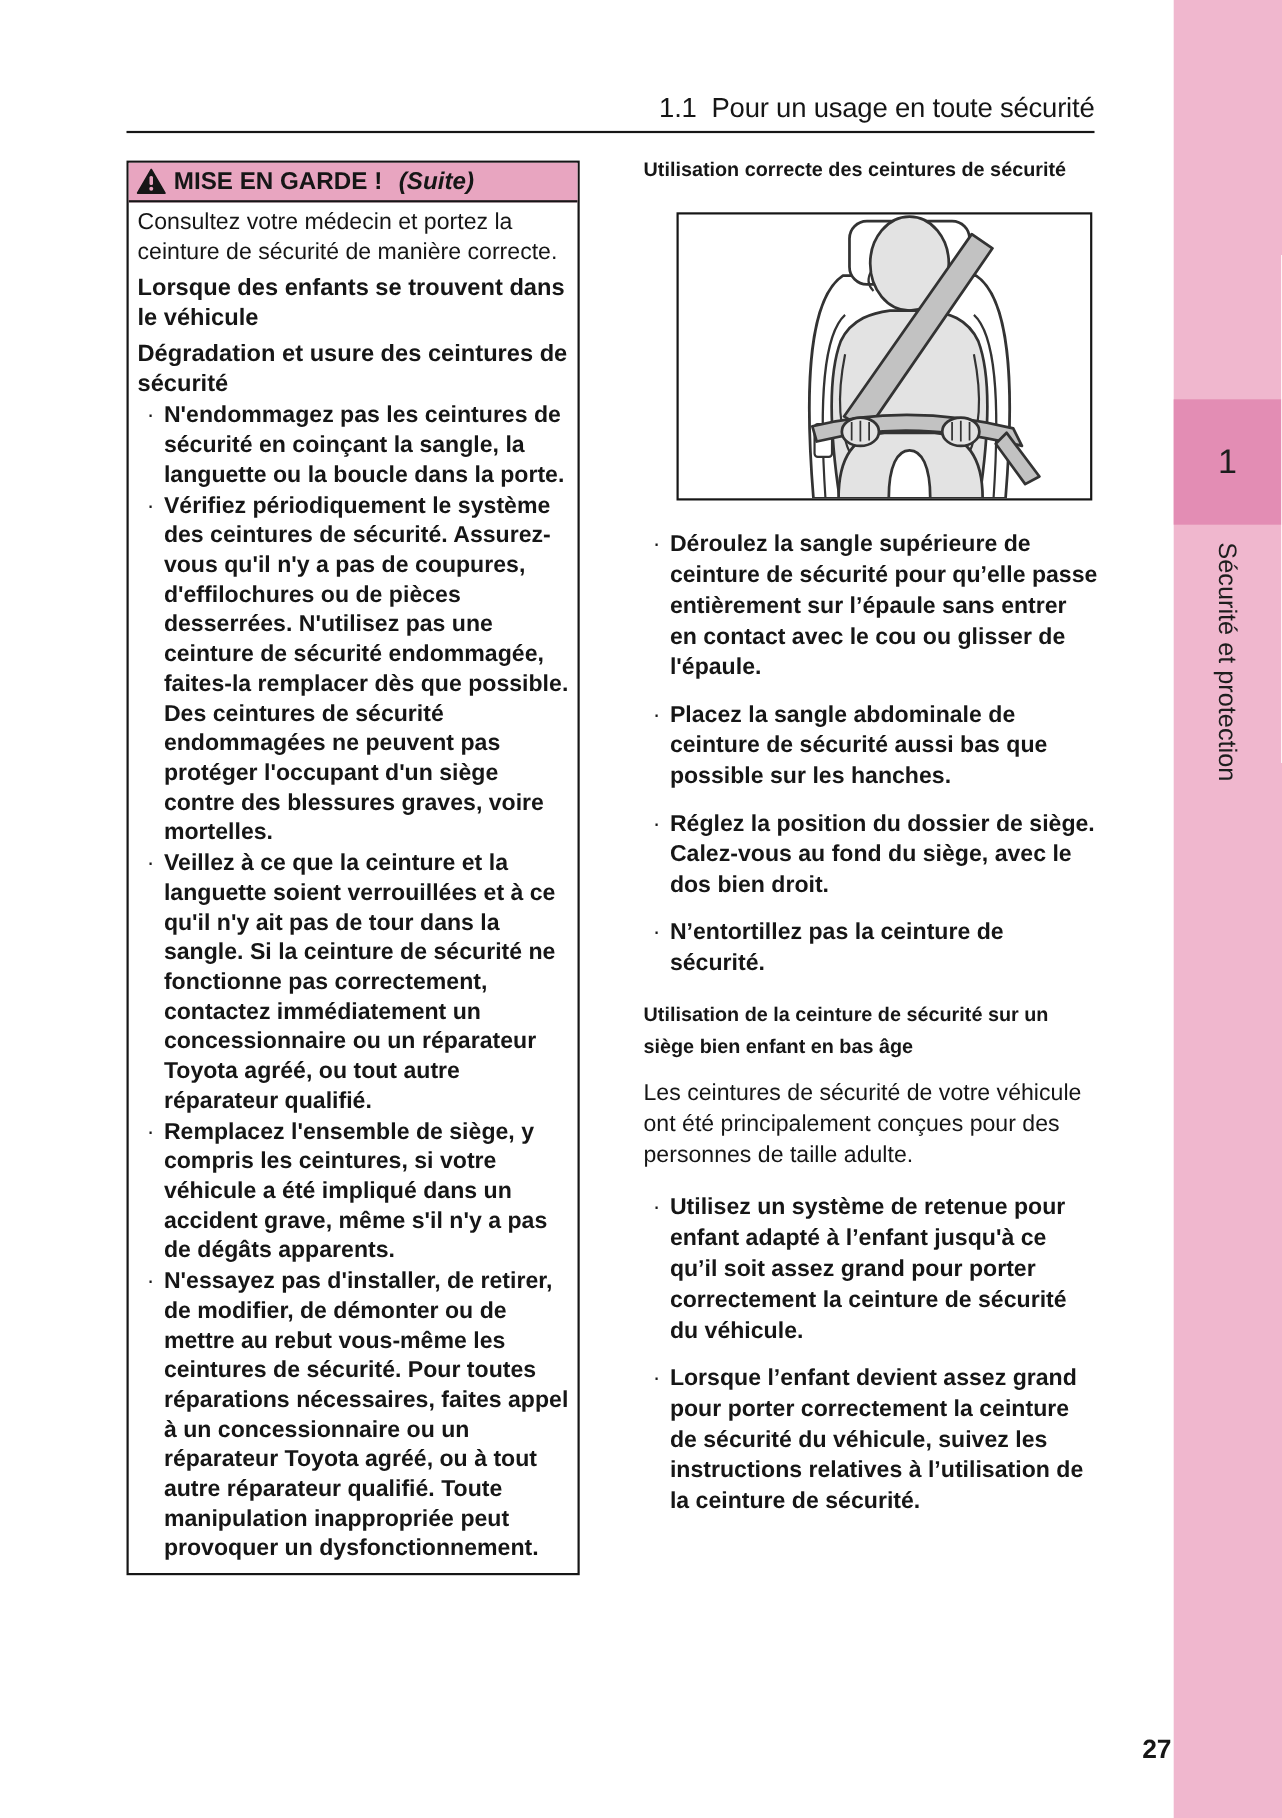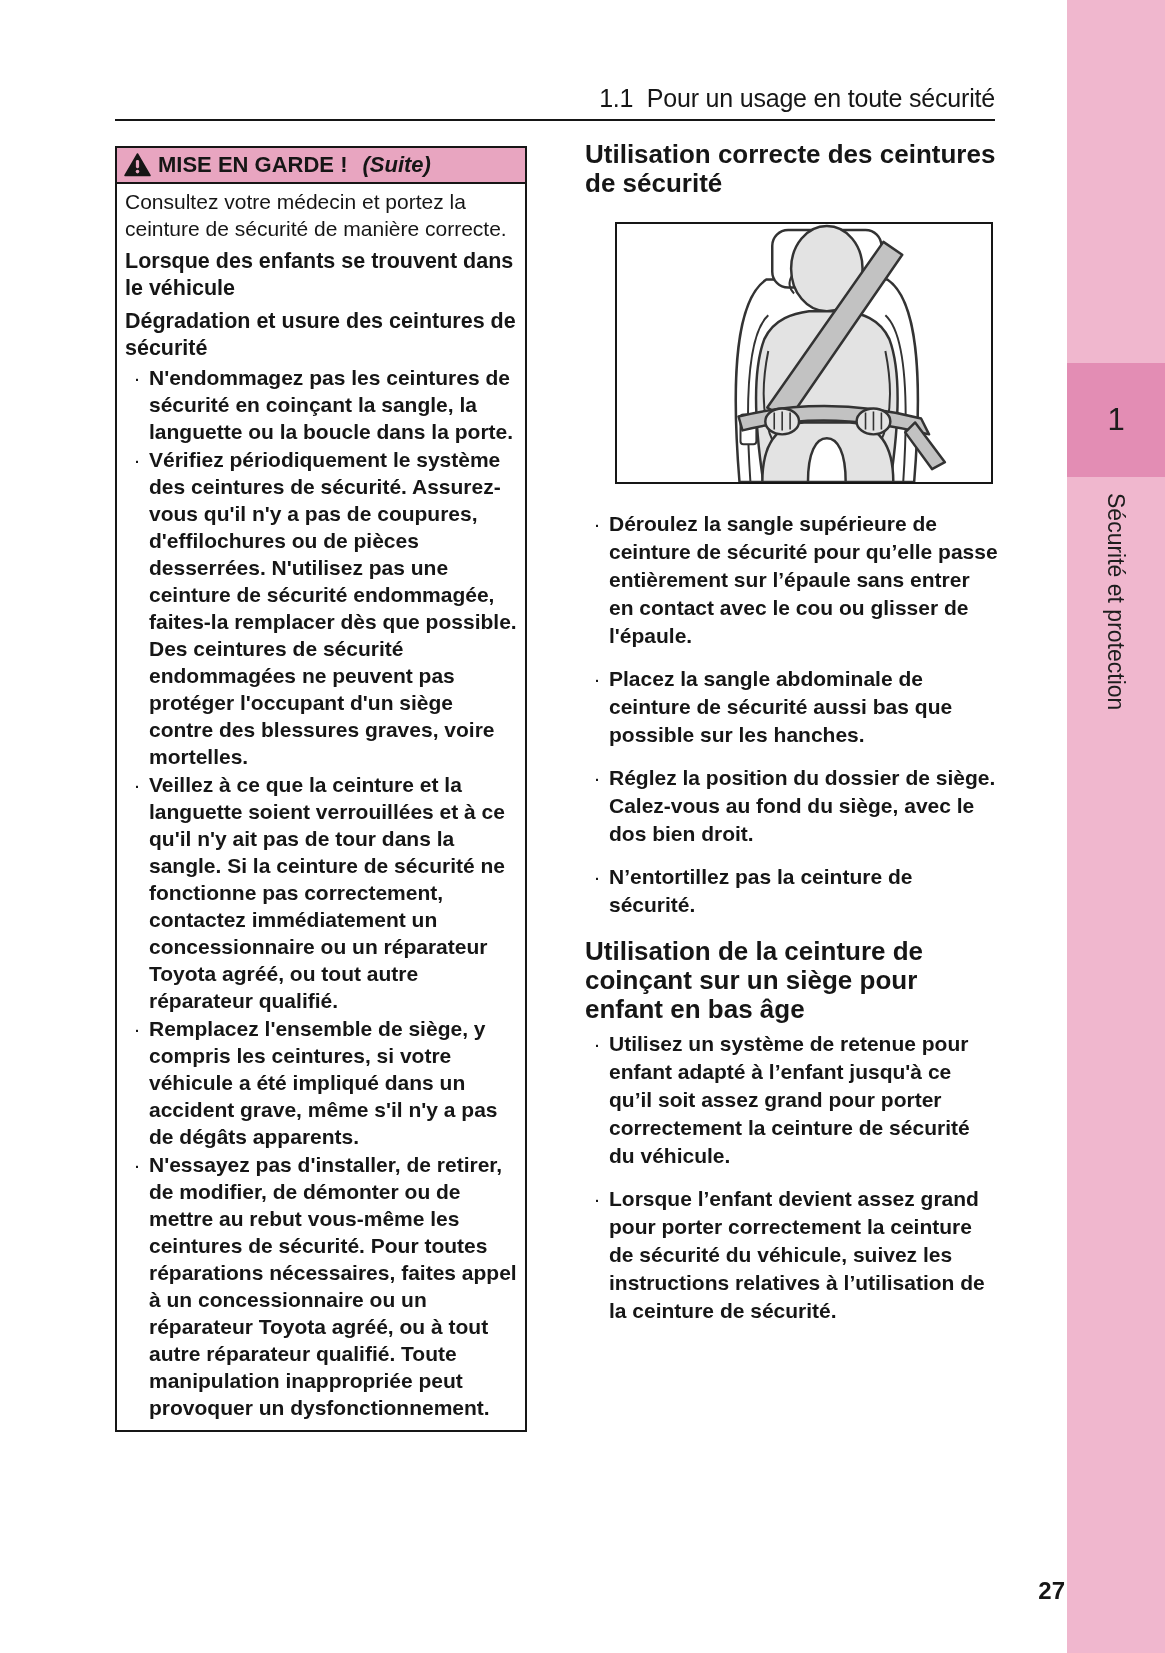--- a/index.html
+++ b/index.html
@@ -38,21 +38,21 @@
   .warning-header .suite { font-style:italic; margin-left:8px; }
   .warning-icon { width:27px; height:24px; flex:none; display:block; }
   .warning-body { padding:4px 8px 8px 8px; font-size:21px; line-height:27px; }
   .box-heading { font-size:21.5px; line-height:27px; font-weight:700; margin:6px 0 2px 0; }
   .box-para { margin:0 0 5px 0; }
   .bullet { display:flex; margin:0 0 1px 0; }
   .bullet .dot { flex:none; width:24px; text-align:center; }
   .bullet .text { flex:1;font-weight:bold; }
   
   .right-col { position:absolute; left:585px; top:140px; width:414px; font-size:21px; line-height:28px; }
-  .r-heading { font-size:26px; line-height:29px; font-weight:700; margin:0 0 6px 0; }
+  .r-heading { font-size:18px; line-height:29px; font-weight:700; margin:0 0 6px 0; }
   .figure {
     width:378px; height:262px; border:2px solid #161616; background:#fff;
     margin:24px 0 26px 30px;
   }
   .figure svg { display:block; width:100%; height:100%; }
   .r-bullets .bullet { margin:0 0 15px 0; }
   .r-intro { margin:14px 0 20px 0; }
   .r-heading2 { margin-top:18px; }
   
   .page-number { position:absolute; top:1577px; right:100px; font-size:24px; font-weight:700; }
@@ -162,22 +162,23 @@
       <div class="bullet">
         <span class="dot">·</span>
         <span class="text">Réglez la position du dossier de siège. Calez-vous au fond du siège, avec le dos bien droit.</span>
       </div>
       <div class="bullet">
         <span class="dot">·</span>
         <span class="text">N’entortillez pas la ceinture de sécurité.</span>
       </div>
     </div>
 
-    <div class="r-heading r-heading2">Utilisation de la ceinture de coinçant sur un siège pour enfant en bas âge</div>
+    <div class="r-heading r-heading2">Utilisation de la ceinture de sécurité sur un siège bien enfant en bas âge</div>
 
+    <p class="r-intro">Les ceintures de sécurité de votre véhicule ont été principalement conçues pour des personnes de taille adulte.</p>
 
     <div class="r-bullets">
       <div class="bullet">
         <span class="dot">·</span>
         <span class="text">Utilisez un système de retenue pour enfant adapté à l’enfant jusqu'à ce qu’il soit assez grand pour porter correctement la ceinture de sécurité du véhicule.</span>
       </div>
       <div class="bullet">
         <span class="dot">·</span>
         <span class="text">Lorsque l’enfant devient assez grand pour porter correctement la ceinture de sécurité du véhicule, suivez les instructions relatives à l’utilisation de la ceinture de sécurité.</span>
       </div>

